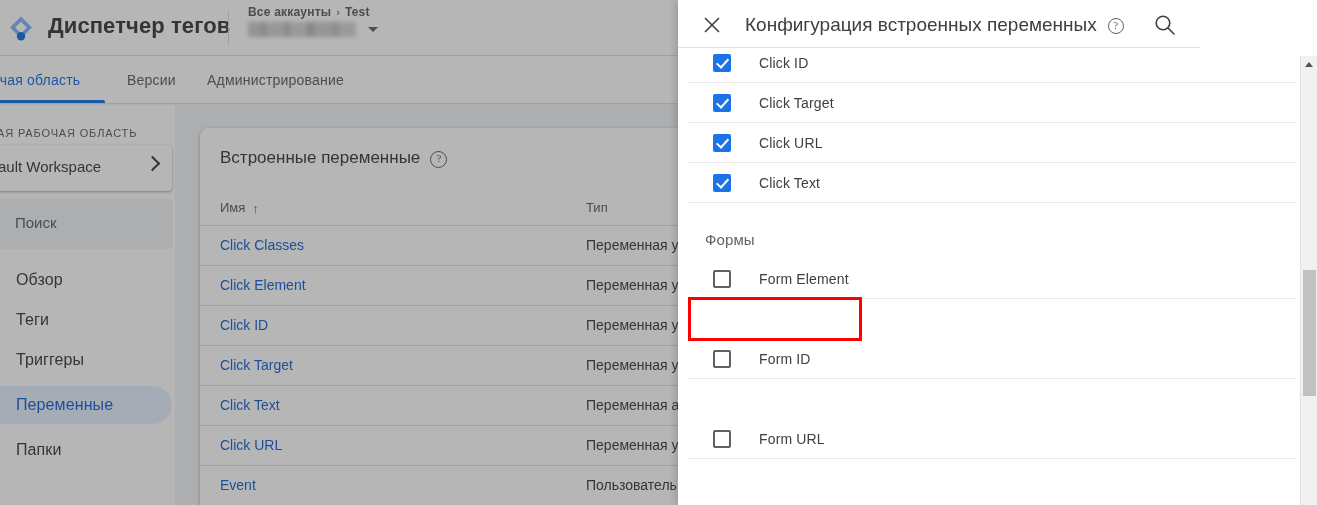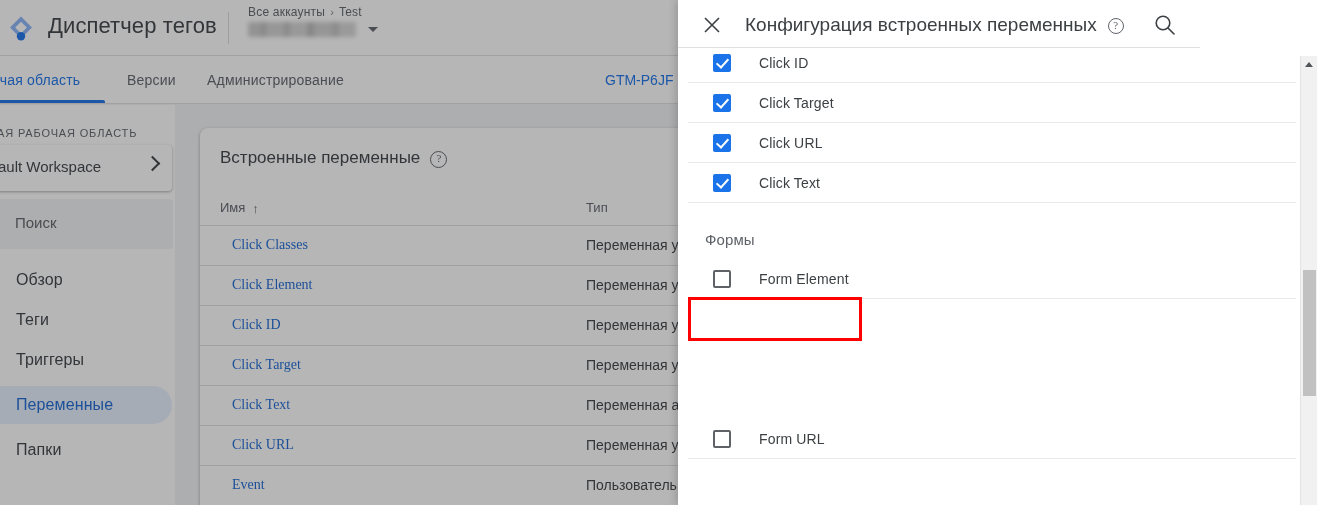--- a/index.html
+++ b/index.html
@@ -14,20 +14,21 @@
 
   
   #app-bg {
     position: absolute; left: 0; top: 0; width: 1317px; height: 505px;
     background: #f1f3f4;
   }
   .app-header {
     position: absolute; left: 0; top: 0; width: 1261px; height: 56px;
     background: #ffffff; box-sizing: border-box;
     border-bottom: 1px solid #e0e0e0;
+    font-weight: bold;
   }
   .logo-diamond {
     position: absolute; left: 6px; top: 14px; width: 30px; height: 30px;
   }
   .app-title {
     position: absolute; left: 48px; top: 13px;
     font-size: 22px; color: #3c4043; letter-spacing: .1px; white-space: nowrap;
   }
   .hdr-sep {
     position: absolute; left: 228px; top: 12px; width: 1px; height: 32px;
@@ -136,21 +137,21 @@
     display: flex; align-items: flex-end;
   }
   .sort-arrow {
     margin-left: 7px; font-size: 13px; color: #5f6368; line-height: 1;
   }
   .tbl-row {
     position: absolute; left: 0; width: 100%; height: 40px;
     border-bottom: 1px solid #e0e0e0; box-sizing: border-box;
   }
   .tbl-row .c-name {
-    position: absolute; left: 32px; top: 11px; font-size: 14px; color: #1967d2; white-space: nowrap; font-family: Liberation Serif, serif;
+    position: absolute; left: 20px; top: 11px; font-size: 14px; color: #1967d2; white-space: nowrap;
   }
   .tbl-row .c-type {
     position: absolute; left: 386px; top: 11px; font-size: 14px; color: #3c4043; white-space: nowrap;
   }
 
   
   .scrim {
     position: absolute; left: 0; top: 0; width: 1317px; height: 505px;
     background: rgba(32,33,36,.33);
   }
@@ -254,21 +255,20 @@
         <div class="acct-redacted"></div>
         <div class="acct-caret"></div>
       </div>
     </div>
 
     <div class="tabbar">
       <div class="tab active" style="left:-8px">очая область</div>
       <div class="tab-underline" style="left:-8px;width:113px"></div>
       <div class="tab" style="left:127px">Версии</div>
       <div class="tab" style="left:207px">Администрирование</div>
-      <div class="gtm-id">GTM-P6JF</div>
     </div>
 
     <div class="sidebar">
       <div class="ws-label">УЩАЯ РАБОЧАЯ ОБЛАСТЬ</div>
       <div class="ws-card">
         <div class="ws-card-name">ault Workspace</div>
         <div class="ws-card-chevron"></div>
       </div>
       <div class="search-box">
         <div class="search-placeholder">Поиск</div>
@@ -373,20 +373,24 @@
         <span class="cbox on"></span>
         <span class="chk-label">Click Text</span>
       </div>
 
       <div class="group-label" style="top:183px; left:27px">Формы</div>
 
       <div class="chk-row" style="top:211px">
         <span class="cbox off"></span>
         <span class="chk-label">Form Element</span>
       </div>
+      <div class="chk-row" style="top:291px">
+        <span class="cbox off"></span>
+        <span class="chk-label">Form ID</span>
+      </div>
       <div class="chk-row" style="top:371px">
         <span class="cbox off"></span>
         <span class="chk-label">Form URL</span>
       </div>
     </div>
 
     <div class="highlight-box" style="left:10px; top:297px; width:174px; height:44px"></div>
 
     <div class="sbar">
       <div class="sbar-up">

